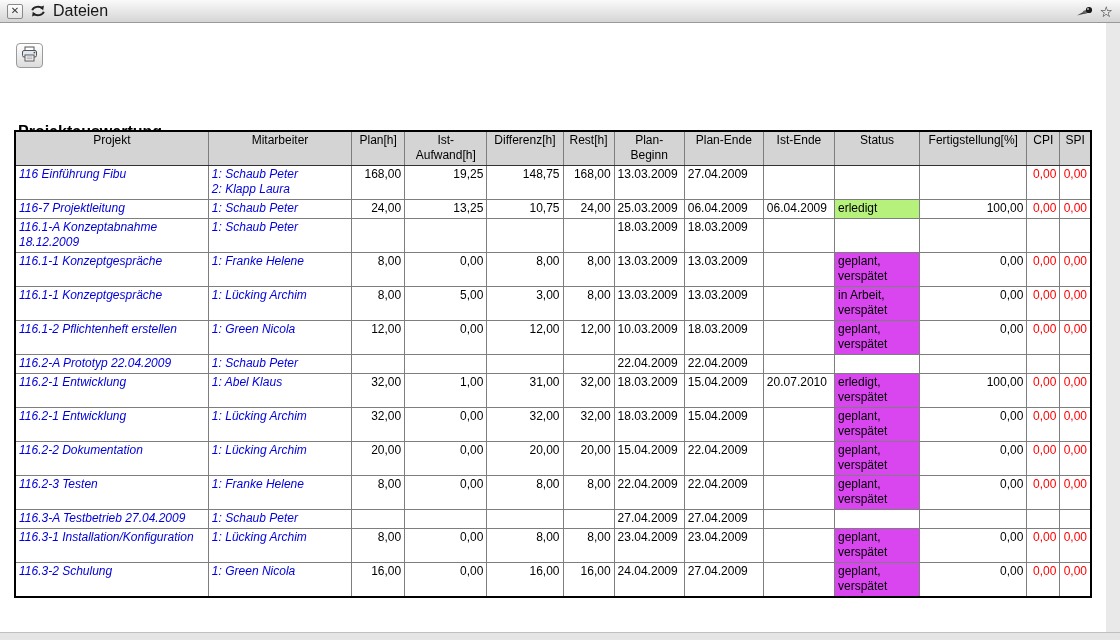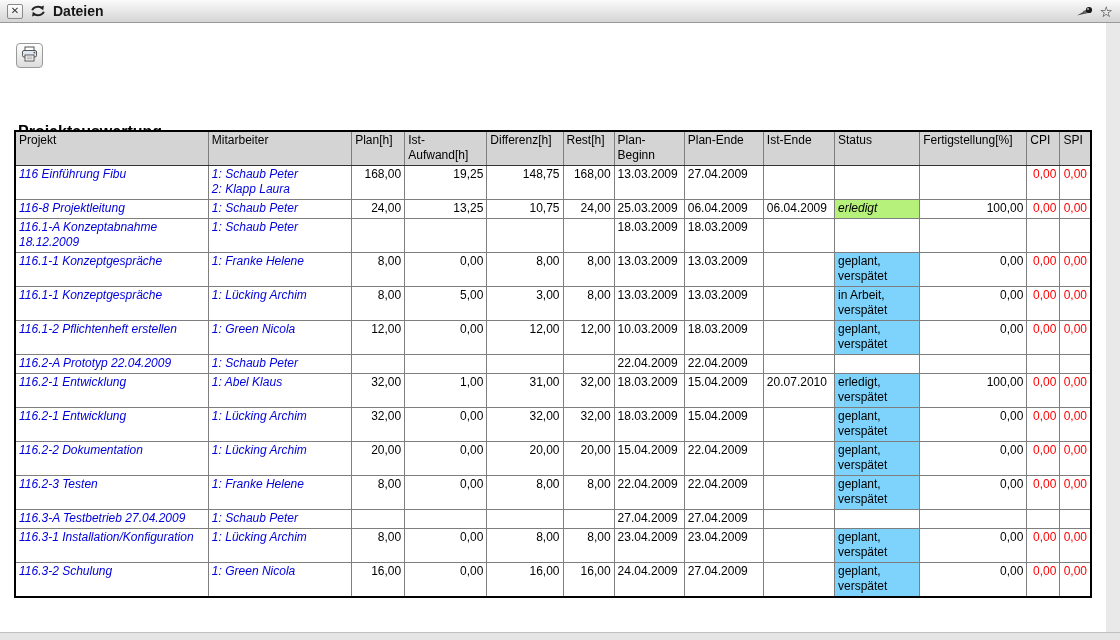--- a/index.html
+++ b/index.html
@@ -17,21 +17,21 @@
     border-bottom:1px solid #999;
   }
   .close-btn {
     width:16px; height:15px; padding:0;
     border:1px solid #8a8a8a; border-radius:2px;
     background:linear-gradient(#ffffff,#e2e2e2);
     display:flex; align-items:center; justify-content:center;
     font-size:10px; line-height:10px; color:#333; cursor:pointer;
   }
   .icon-btn { display:flex; align-items:center; background:none; border:none; padding:0; cursor:pointer; }
-  .tb-title { font-size:14px; font-weight:bold; color:#161616; }
+  .tb-title { font-size:16px; font-weight:normal; color:#161616; }
   .tb-spacer { flex:1; }
   .star-glyph { font-size:15px; color:#222; line-height:15px; }
   
   .content {
     position:relative; background:#ffffff;
     width:1106px; height:609px;
   }
   .print-btn {
     position:absolute; left:16px; top:20px;
     width:27px; height:25px; padding:0;
@@ -54,30 +54,30 @@
   .report th, .report td {
     border:1px solid #7e7e7e;
     padding:1px 3px 2px 3px;
     vertical-align:top;
     line-height:15px;
     overflow:hidden;
     word-wrap:break-word;
   }
   .report thead th {
     background:#d4d4d4;
-    font-weight:normal; text-align:left;
+    font-weight:normal; text-align:center;
     height:32px;
     border-bottom:1px solid #333;
     margin-left:36px;
   }
   .num { text-align:right; }
   .red { color:#ff0000; }
   .link { color:#0000dd; text-decoration:none; cursor:pointer;font-style:italic; }
-  .status-green { background:#b6f27b;font-style:italic; }
-  .status-orange { background:#7dd3fc; }
+  .status-green { background:#b6f27b; }
+  .status-orange { background:#d946ef; }
   .bottom-strip {
     position:absolute; left:0; bottom:0; width:1120px; height:8px;
     background:#e5e5e5; border-top:1px solid #c0c0c0;
   }
 </style>
 </head>
 <body>
 
 <div>
   <div class="titlebar">
@@ -165,21 +165,21 @@
             <td class="num">168,00</td>
             <td>13.03.2009</td>
             <td>27.04.2009</td>
             <td></td>
             <td></td>
             <td class="num"></td>
             <td class="num red">0,00</td>
             <td class="num red">0,00</td>
           </tr>
           <tr>
-            <td><a class="link">116-8 Projektleitung</a></td>
+            <td><a class="link">116-7 Projektleitung</a></td>
             <td>
               <div><a class="link">1: Schaub Peter</a></div>
             </td>
             <td class="num">24,00</td>
             <td class="num">13,25</td>
             <td class="num">10,75</td>
             <td class="num">24,00</td>
             <td>25.03.2009</td>
             <td>06.04.2009</td>
             <td>06.04.2009</td>

